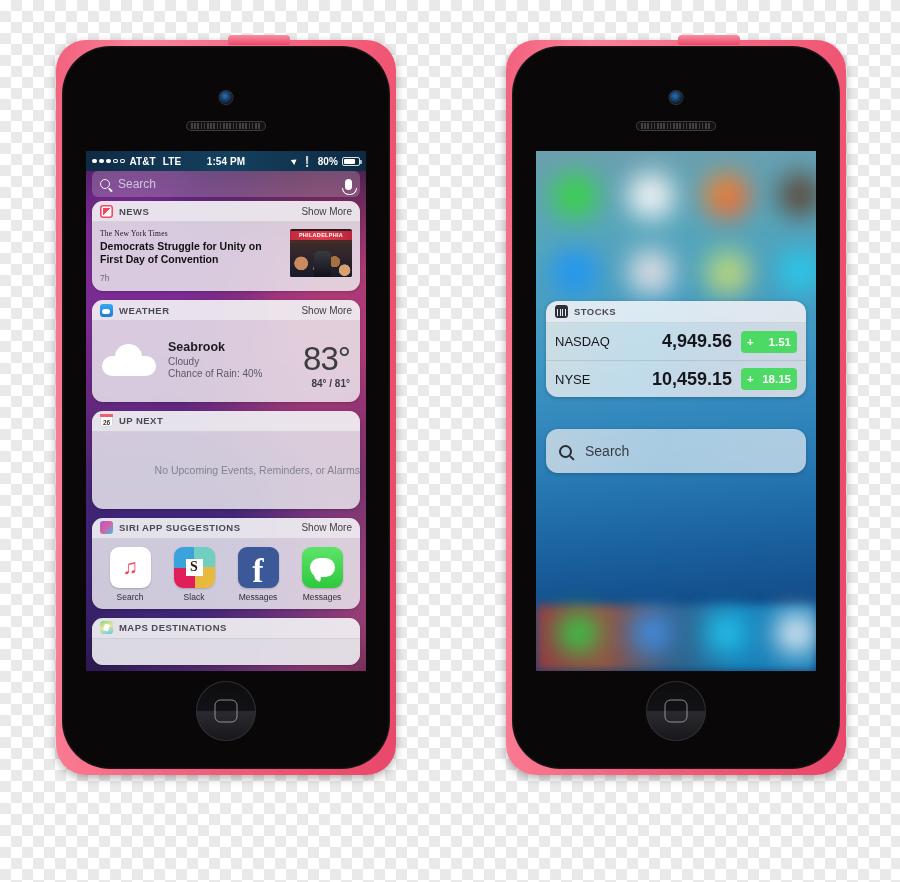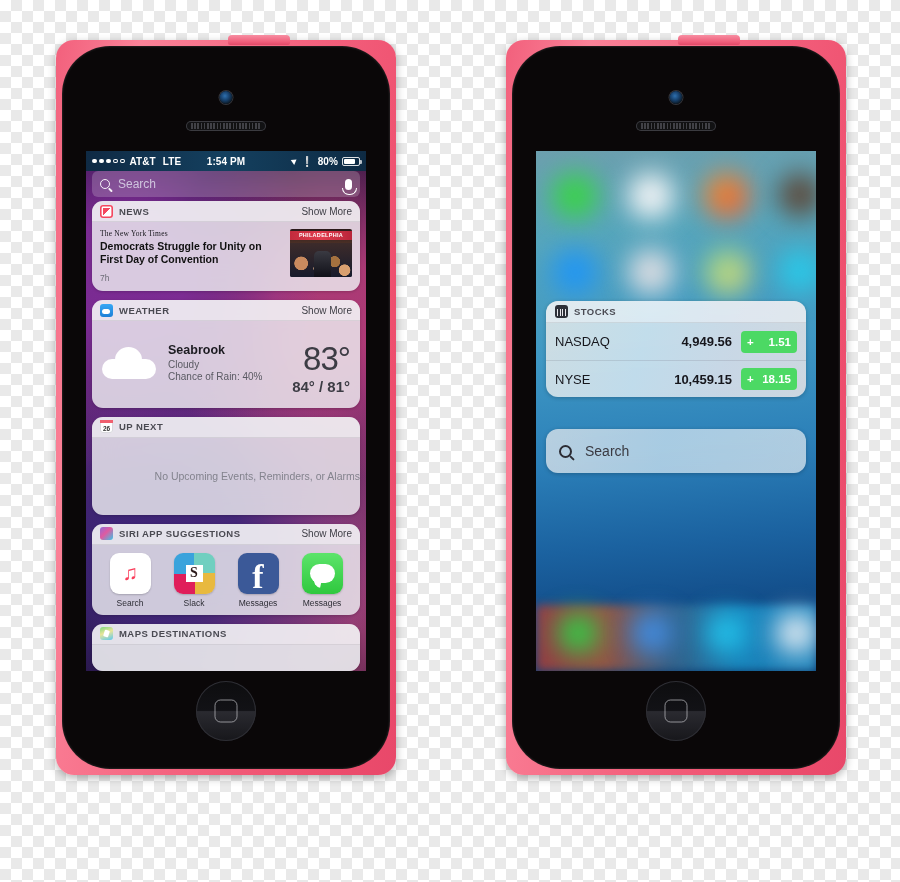--- a/index.html
+++ b/index.html
@@ -16,21 +16,21 @@
     overflow:hidden;
   }
 
   
   .phone { position:absolute; top:40px; width:340px; height:735px; }
   .phone.left  { left:56px; }
   .phone.right { left:506px; }
 
   .body-shell{
     position:absolute; inset:0;
-    border-radius:18px;
+    border-radius:30px;
     background:linear-gradient(100deg,#f2607c 0%,#fb8298 18%,#f4637f 52%,#ee4f6e 82%,#e8486a 100%);
     box-shadow:0 3px 9px rgba(0,0,0,.30);
   }
   .body-inner{
     position:absolute; left:6px; right:6px; top:6px; bottom:6px;
     border-radius:48px;
     background:#0a0708;
     box-shadow:inset 0 0 2px 1px rgba(255,255,255,.10);
   }
   .power-btn{
@@ -168,21 +168,21 @@
   .wx-body{ display:flex; align-items:center; padding:9px 10px 13px; }
   .wx-cloud{ width:54px; height:32px; position:relative; flex:0 0 auto; }
   .wx-cloud::before{ content:""; position:absolute; left:0; bottom:0; width:54px; height:20px; background:#fff; border-radius:12px; }
   .wx-cloud::after{ content:""; position:absolute; left:13px; top:0; width:27px; height:25px; background:#fff; border-radius:50%; }
   .wx-info{ margin-left:12px; flex:1; }
   .wx-city{ font-size:12.5px; font-weight:bold; color:#1b1b20; }
   .wx-cond{ font-size:10px; color:#5a5a63; margin-top:2px; }
   .wx-rain{ font-size:10px; color:#5a5a63; margin-top:1px; }
   .wx-temps{ text-align:right;margin-top:13px; }
   .wx-now{ font-size:33px; font-weight:300; color:#3c3c44; line-height:.95; letter-spacing:-1px; }
-  .wx-hl{ font-size:15px; color:#3c3c44; font-weight:bold; margin-top:3px;text-align:right; }
+  .wx-hl{ font-size:10px; color:#3c3c44; font-weight:bold; margin-top:3px;text-align:right; }
 
   
   .upnext-body{ height:77px; display:flex; align-items:center; justify-content:flex-end; }
   .upnext-txt{ font-size:10.5px; color:#83838d; }
 
   
   .apps{ display:flex; justify-content:space-around; padding:8px 6px 7px; }
   .app{ width:60px; text-align:center; }
   .app-ic{ width:41px; height:41px; border-radius:9px; margin:0 auto 4px; position:relative; overflow:hidden; box-shadow:0 1px 2px rgba(0,0,0,.2); }
   .app-lbl{ font-size:8.5px; color:#2e2e36; }
@@ -217,21 +217,21 @@
     box-shadow:0 1px 4px rgba(0,0,0,.22);
   }
   .stocks-w{ top:150px; }
   .st-head{ height:22px; display:flex; align-items:center; padding:0 9px; background:rgba(250,250,252,.42); border-bottom:.5px solid rgba(120,120,130,.18); }
   .ic-stocks{ width:13px; height:13px; border-radius:3px; margin-right:6px; background:#2d3038; position:relative; overflow:hidden; flex:0 0 auto; }
   .ic-stocks::after{ content:""; position:absolute; left:1.5px; right:1.5px; bottom:2px; height:7px;
     background:repeating-linear-gradient(90deg,#e9e9ee 0 1.3px,transparent 1.3px 2.6px); }
   .st-row{ height:37px; display:flex; align-items:center; padding:0 9px; }
   .st-row + .st-row{ border-top:.5px solid rgba(120,120,130,.22); }
   .st-name{ font-size:13px; color:#16161c; }
-  .st-val{ margin-left:auto; font-size:13px; color:#16161c; font-weight:bold; margin-right:9px; }
+  .st-val{ margin-left:auto; font-size:18px; color:#16161c; font-weight:bold; margin-right:9px; }
   .st-chg{ width:56px; height:22px; border-radius:4px; background:#4cd964; color:#fff; font-size:11.5px; display:flex; align-items:center; justify-content:space-between; padding:0 6px; font-weight:bold; flex:0 0 auto; }
 
   .search-w{ top:278px; height:44px; display:flex; align-items:center; padding:0 13px;
     background:linear-gradient(105deg,rgba(236,236,238,.72) 0%,rgba(216,232,242,.72) 45%,rgba(226,234,240,.72) 100%); }
   .mag2{ width:13px; height:13px; border:2px solid #2c2c34; border-radius:50%; position:relative; flex:0 0 auto; }
   .mag2::after{ content:""; position:absolute; right:-5px; bottom:-3px; width:6px; height:2px; background:#2c2c34; transform:rotate(45deg); border-radius:1px; }
   .search-lbl{ margin-left:13px; font-size:14px; color:#3a3a42; }
 </style>
 </head>
 <body>

